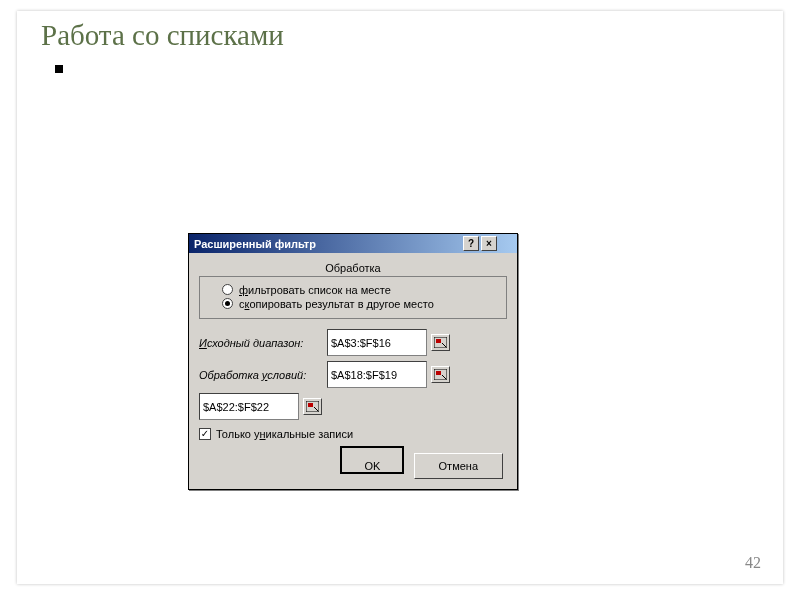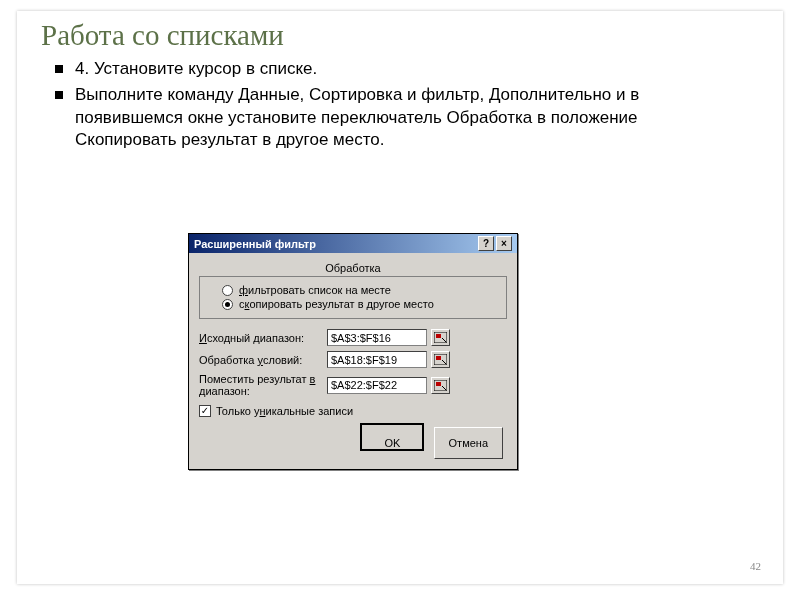--- a/index.html
+++ b/index.html
@@ -40,105 +40,100 @@
   .footer {
     position: absolute;
     bottom: 12px; left:0; width:100%;
     font-family: "Times New Roman", serif;
     font-size: 12px; color:#888;
     text-align:center;
   }
   .pageno {
     position:absolute; right:22px; bottom:12px;
     font-family:"Times New Roman",serif;
-    font-size:11px; color:#888;
+    font-size:16px; color:#888;
   }
 
   
   .dlg {
     position:absolute; left:171px; top:222px;
     width:330px; background:#d6d3ce;
     border:1px solid #000;
     box-shadow: 1px 1px 0 #808080;
     font-family: Tahoma, sans-serif;
     font-size:11px;
   }
   .titlebar {
     height:19px;
     background: linear-gradient(to right,#0a246a,#a6caf0);
     color:#fff; font-weight:bold;
     display:flex; align-items:center;
-    padding:0 5px 0 5px;
+    padding:0 20px 0 5px;
   }
   .titlebar .t { flex:1; }
   .tbtn {
     width:16px; height:15px; margin-left:2px;
     background:#d6d3ce;
     border:1px solid #fff;
     border-right-color:#404040; border-bottom-color:#404040;
     display:flex; align-items:center; justify-content:center;
     font-size:10px; color:#000; font-weight:bold;
   }
   .body { padding:9px 10px 10px 10px; }
   .grp-label { color:#000; margin-bottom:3px;text-align:center; }
   .fieldset { border:1px solid #808080; border-top:none; margin:-1px 0 10px 0; padding:6px 6px 6px 22px; position:relative; }
   .fieldset .fline { position:absolute; top:0; left:0; right:0; height:1px; background:#808080; }
-  .radio-row { display:flex; align-items:flex-end; margin:2px 0; }
+  .radio-row { display:flex; align-items:flex-start; margin:2px 0; }
   .radio {
     width:11px; height:11px; border:1px solid #404040;
     border-radius:50%; background:#fff; margin-right:6px;
     display:flex; align-items:center; justify-content:center;
   }
   .radio .dot { width:5px;height:5px;border-radius:50%;background:#000; }
   .u { text-decoration: underline; }
   .form-row { display:flex; align-items:center; margin:5px 0; }
-  .form-label { width:128px; color:#000; }
+  .form-label { width:128px; color:#000;font-style:italic; }
   .txt {
-    width:100px; height:17px; background:#fff;
+    width:100px; height:27px; background:#fff;
     border:1px solid #808080; border-top-color:#404040; border-left-color:#404040;
     font-size:11px; padding:1px 3px; font-family:Tahoma,sans-serif;
   }
   .rangebtn {
     width:19px; height:17px; margin-left:4px;
     background:#d6d3ce;
     border:1px solid #fff; border-right-color:#404040; border-bottom-color:#404040;
     display:flex; align-items:center; justify-content:center;
   }
   .rangebtn svg { width:13px; height:11px; }
   .chk-row { display:flex; align-items:center; margin:8px 0 0 0; }
   .chk {
     width:12px; height:12px; background:#fff;
     border:1px solid #404040; margin-right:5px;
     display:flex; align-items:center; justify-content:center;
     font-size:10px; line-height:10px;
   }
   .btnrow { text-align:right; padding:6px 4px 0 0; }
   .btn {
-    display:inline-block; min-width:64px; height:32px;
+    display:inline-block; min-width:64px; height:26px;
     background:#d6d3ce;
     border:1px solid #fff; border-right-color:#404040; border-bottom-color:#404040;
-    padding:0 14px; font-size:11px; font-family:Tahoma,sans-serif;
+    padding:0 24px; font-size:11px; font-family:Tahoma,sans-serif;
     margin-left:6px; cursor:default;
   }
   .btn.def { border:2px solid #000; padding:12px 9px; height:22px; }
 </style>
 </head>
 <body>
 
 <div class="slide">
   <div class="title">Работа со списками</div>
 
   <div class="bullets">
     <div class="brow">
       <div class="bmark"></div>
-      <div class="btext">4. Установите курсор в списке.</div>
-    </div>
-    <div class="brow">
-      <div class="bmark"></div>
-      <div class="btext">Выполните команду  Данные, Сортировка и фильтр, Дополнительно и в появившемся окне  установите переключатель Обработка в положение Скопировать результат в другое место.</div>
     </div>
   </div>
 
   <div class="dlg">
     <div class="titlebar">
       <span class="t">Расширенный фильтр</span>
       <div class="tbtn">
           <span>?</span>
         </div>
       <div class="tbtn">
@@ -179,21 +174,20 @@
         <div class="rangebtn">
           <svg viewBox="0 0 13 11">
               <rect x="0" y="0" width="13" height="11" fill="none" stroke="#000" stroke-width="1"></rect>
               <rect x="2" y="2" width="5" height="4" fill="#b00"></rect>
               <path d="M8 6 L12 10" stroke="#000"></path>
             </svg>
         </div>
       </div>
 
       <div class="form-row">
-        <div class="form-label"><span>Поместить результат </span><span class="u">в</span><span> диапазон:</span></div>
         <input class="txt" value="$A$22:$F$22" style="">
         <div class="rangebtn">
           <svg viewBox="0 0 13 11">
               <rect x="0" y="0" width="13" height="11" fill="none" stroke="#000" stroke-width="1"></rect>
               <rect x="2" y="2" width="5" height="4" fill="#b00"></rect>
               <path d="M8 6 L12 10" stroke="#000"></path>
             </svg>
         </div>
       </div>
 

